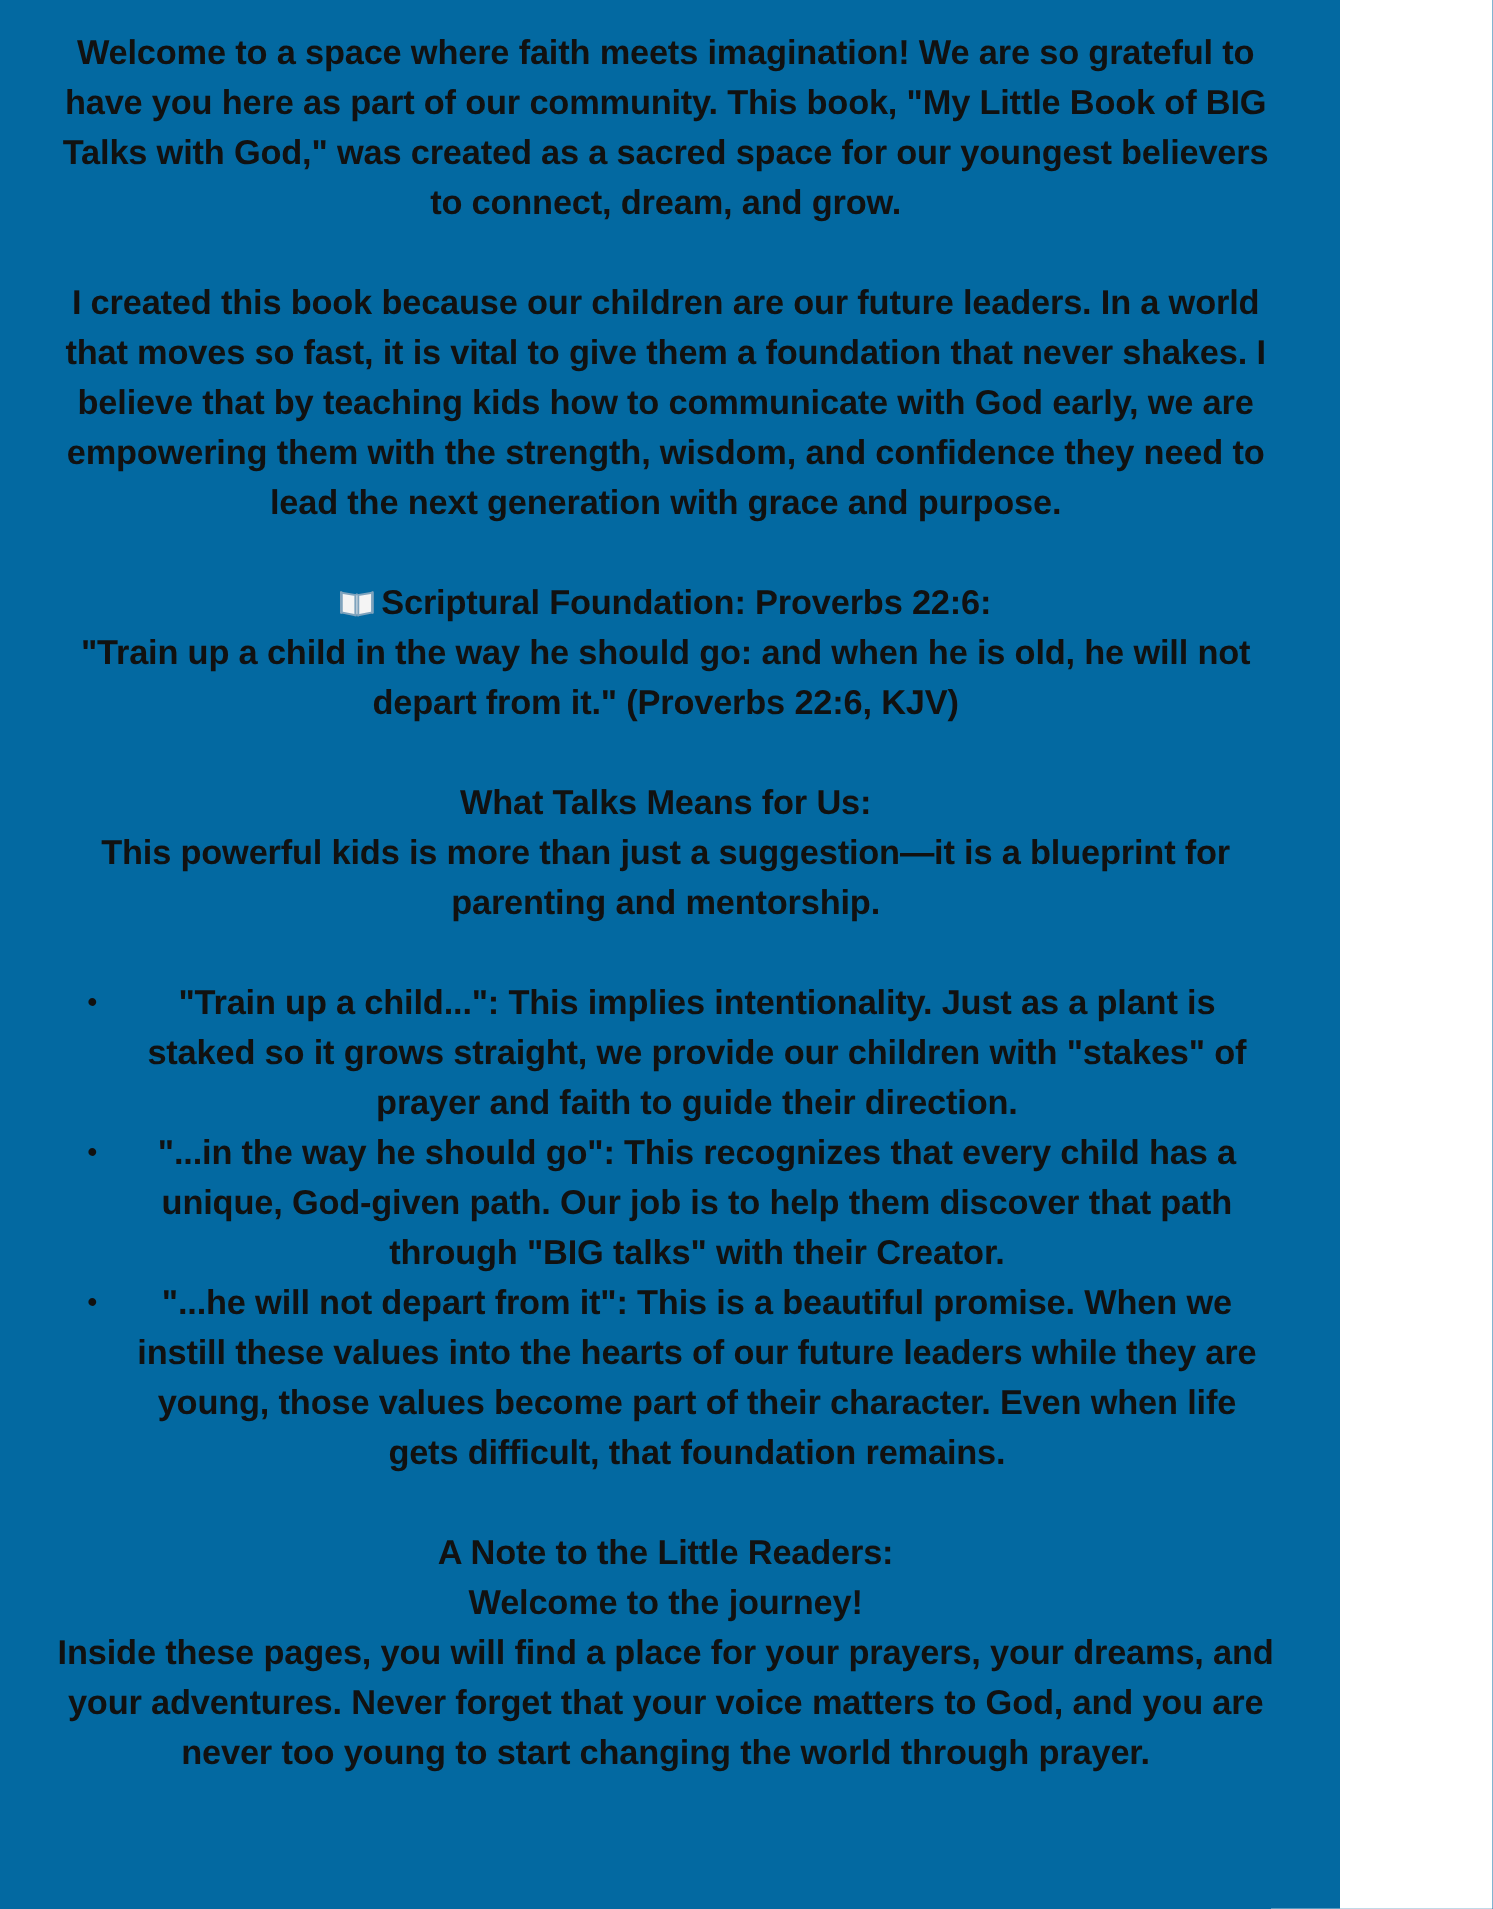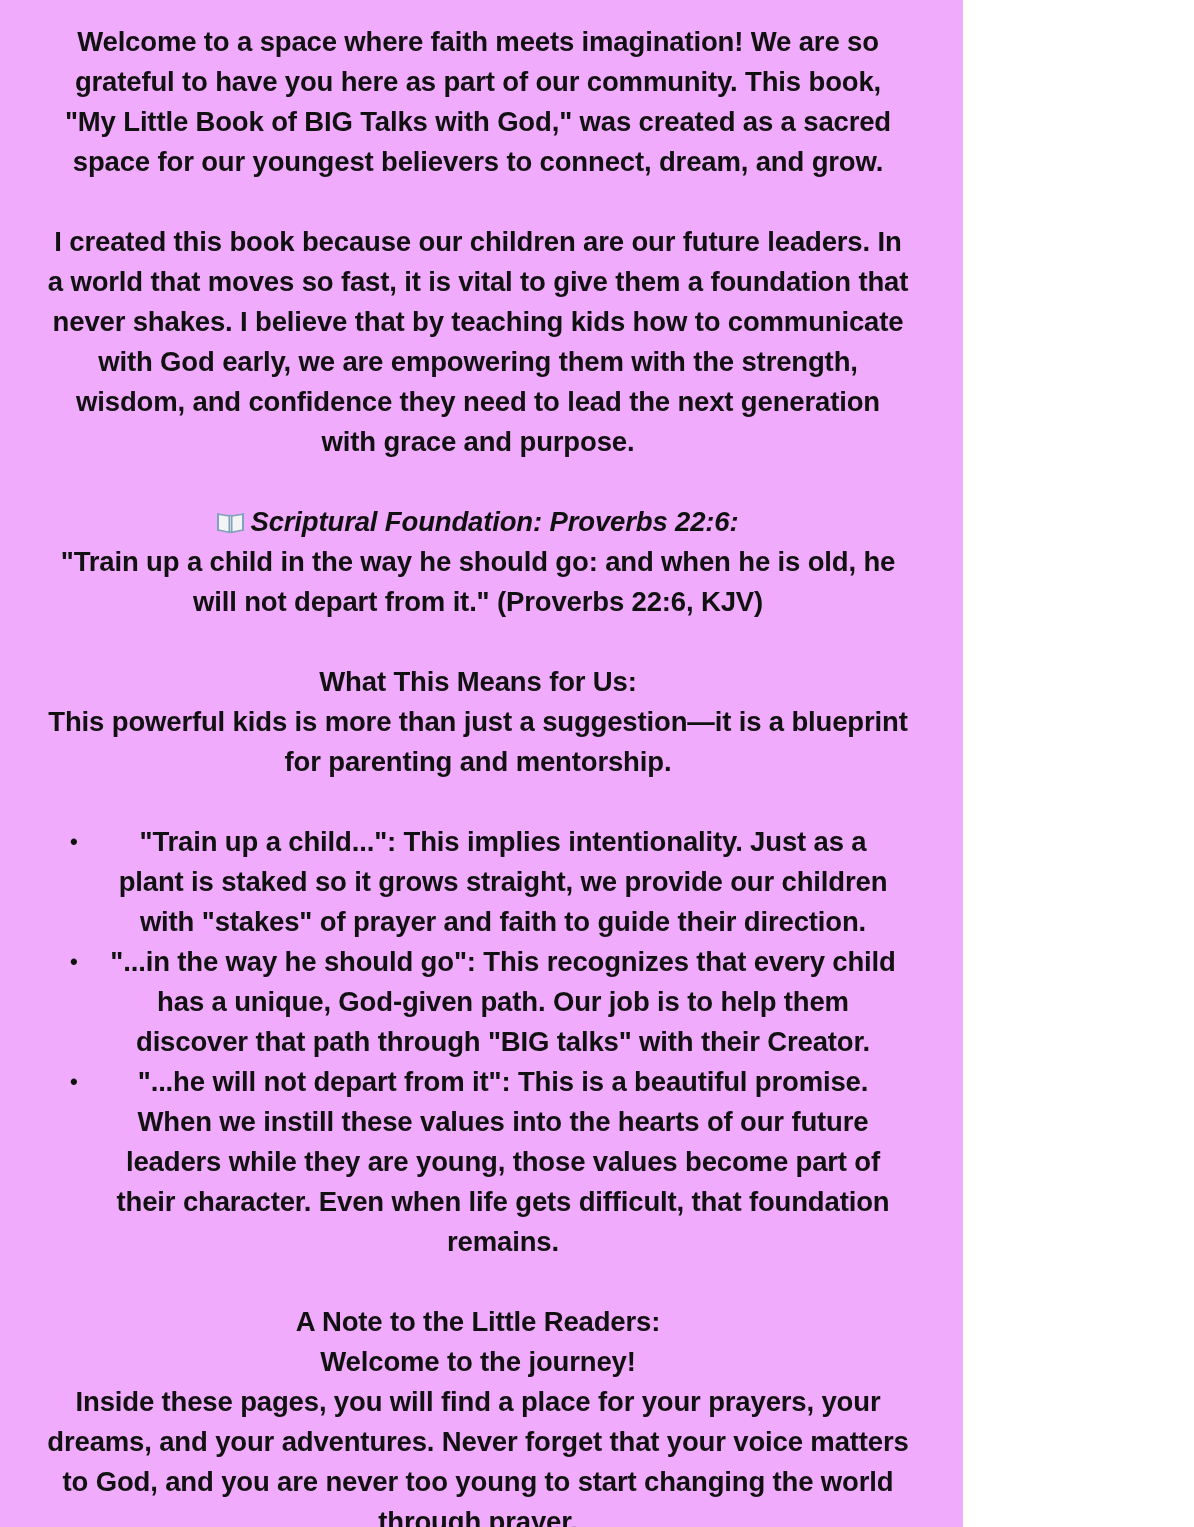--- a/index.html
+++ b/index.html
@@ -9,23 +9,23 @@
   body {
     width: 1194px;
     height: 1527px;
     background: #ffffff;
     font-family: "Liberation Sans", sans-serif;
     color: #111111;
     overflow: hidden;
   }
   .page {
     box-sizing: border-box;
-    width: 963px;
+    width: 1072px;
     height: 1527px;
-    background: #f0abfc;
+    background: #0369a1;
     padding: 22px 53px 0 46px;
   }
   .doc {
     text-align: center;
     font-weight: 700;
     font-size: 27.5px;
     line-height: 40px;
     letter-spacing: -0.15px;
     color: #111111;
   }
@@ -49,21 +49,20 @@
   }
   .bullet-marker {
     position: absolute;
     left: 24px;
     top: 0;
     line-height: 40px;
     font-size: 22px;
   }
   .scripture-head {
     text-align: center;
-    font-style: italic;
   }
   .book-emoji {
     display: inline-block;
     width: 27px;
     height: 23px;
     position: relative;
     vertical-align: -3px;
     margin-right: 6px;
   }
   .book-emoji svg {
@@ -90,21 +89,21 @@
             <path d="M1.2 3.2 L12.4 5.0 L12.4 21.2 L1.2 19.0 Z" fill="#f4f4f4" stroke="#7fa3bd" stroke-width="1.6"></path>
             <path d="M25.8 3.2 L14.6 5.0 L14.6 21.2 L25.8 19.0 Z" fill="#f4f4f4" stroke="#7fa3bd" stroke-width="1.6"></path>
             <path d="M12.4 5.0 L13.5 4.3 L14.6 5.0 L14.6 21.2 L13.5 20.6 L12.4 21.2 Z" fill="#c9d6e0" stroke="#7fa3bd" stroke-width="1.2"></path>
             <path d="M0.9 3.0 L0.9 18.9" stroke="#7fa3bd" stroke-width="2.2" stroke-linecap="round"></path>
             <path d="M26.1 3.0 L26.1 18.9" stroke="#7fa3bd" stroke-width="2.2" stroke-linecap="round"></path>
           </svg></span><span>Scriptural Foundation: Proverbs 22:6:</span></p>
     <p class="para">"Train up a child in the way he should go: and when he is old, he will not depart from it." (Proverbs 22:6, KJV)</p>
 
     <div class="spacer"></div>
 
-    <p class="para">What This Means for Us:</p>
+    <p class="para">What Talks Means for Us:</p>
     <p class="para">This powerful kids is more than just a suggestion—it is a blueprint for parenting and mentorship.</p>
 
     <div class="spacer"></div>
 
     <ul class="bullets">
       <li class="bullet-item">
         <span class="bullet-marker">•</span>
         <span>"Train up a child...": This implies intentionality. Just as a plant is staked so it grows straight, we provide our children with "stakes" of prayer and faith to guide their direction.</span>
       </li>
       <li class="bullet-item">

